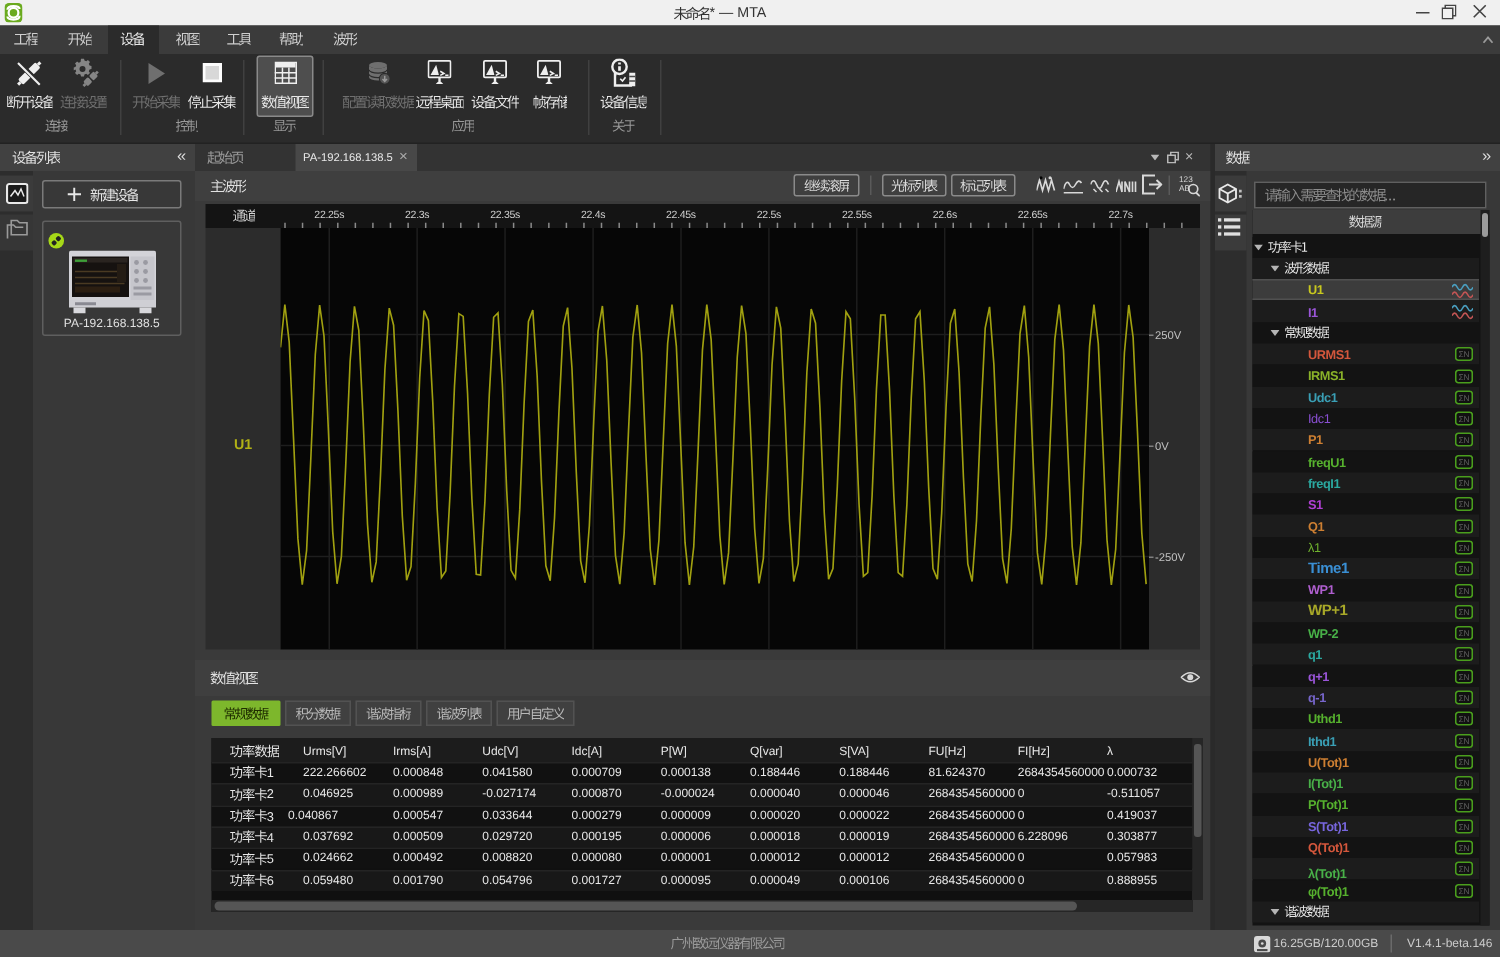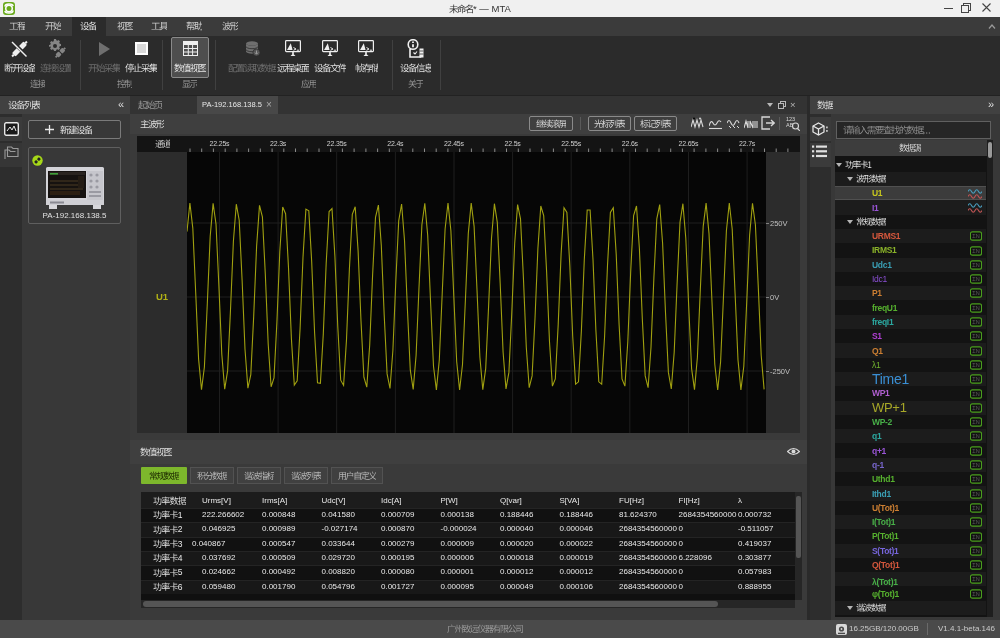--- a/index.html
+++ b/index.html
@@ -1014,37 +1014,37 @@
 <div class="abs" style="left:835px;top:357.70000000000005px;width:151px;height:14.3px;background:#131313"></div>
 <div class="abs row" style="left:872px;top:357.7px;height:14.3px">
     <span style="font-size:8.5px;letter-spacing:-0.3px;color:#6fb12e;font-weight:normal">λ1</span>
   </div>
 <svg class="abs" style="left:970px;top:359.9px" width="12" height="10" viewBox="0 0 13 10">
 <rect x="0.5" y="0.5" width="12" height="9" rx="2" fill="#111" stroke="#4a9e1d" stroke-width="1.2"></rect>
 <text x="2.5" y="7.2" font-size="6" fill="#5f5f5f" font-family="Liberation Sans">ΣN</text>
   </svg>
 <div class="abs" style="left:835px;top:372.0px;width:151px;height:14.3px;background:#1c1c1c"></div>
 <div class="abs row" style="left:872px;top:372.0px;height:14.3px">
-    <span style="font-size:14px;letter-spacing:-0.3px;color:#3a8fd4;font-weight:normal">Time1</span>
+    <span style="font-size:10px;letter-spacing:-0.3px;color:#3a8fd4;font-weight:bold">Time1</span>
   </div>
 <svg class="abs" style="left:970px;top:374.2px" width="12" height="10" viewBox="0 0 13 10">
 <rect x="0.5" y="0.5" width="12" height="9" rx="2" fill="#111" stroke="#4a9e1d" stroke-width="1.2"></rect>
 <text x="2.5" y="7.2" font-size="6" fill="#5f5f5f" font-family="Liberation Sans">ΣN</text>
   </svg>
 <div class="abs" style="left:835px;top:386.3px;width:151px;height:14.3px;background:#131313"></div>
 <div class="abs row" style="left:872px;top:386.3px;height:14.3px">
     <span style="font-size:8.5px;letter-spacing:-0.3px;color:#b05fd0;font-weight:bold">WP1</span>
   </div>
 <svg class="abs" style="left:970px;top:388.5px" width="12" height="10" viewBox="0 0 13 10">
 <rect x="0.5" y="0.5" width="12" height="9" rx="2" fill="#111" stroke="#4a9e1d" stroke-width="1.2"></rect>
 <text x="2.5" y="7.2" font-size="6" fill="#5f5f5f" font-family="Liberation Sans">ΣN</text>
   </svg>
 <div class="abs" style="left:835px;top:400.6px;width:151px;height:14.3px;background:#1c1c1c"></div>
 <div class="abs row" style="left:872px;top:400.6px;height:14.3px">
-    <span style="font-size:13px;letter-spacing:-0.3px;color:#a8a828;font-weight:normal">WP+1</span>
+    <span style="font-size:10px;letter-spacing:-0.3px;color:#a8a828;font-weight:bold">WP+1</span>
   </div>
 <svg class="abs" style="left:970px;top:402.8px" width="12" height="10" viewBox="0 0 13 10">
 <rect x="0.5" y="0.5" width="12" height="9" rx="2" fill="#111" stroke="#4a9e1d" stroke-width="1.2"></rect>
 <text x="2.5" y="7.2" font-size="6" fill="#5f5f5f" font-family="Liberation Sans">ΣN</text>
   </svg>
 <div class="abs" style="left:835px;top:414.90000000000003px;width:151px;height:14.3px;background:#131313"></div>
 <div class="abs row" style="left:872px;top:414.9px;height:14.3px">
     <span style="font-size:8.5px;letter-spacing:-0.3px;color:#48b048;font-weight:bold">WP-2</span>
   </div>
 <svg class="abs" style="left:970px;top:417.1px" width="12" height="10" viewBox="0 0 13 10">

